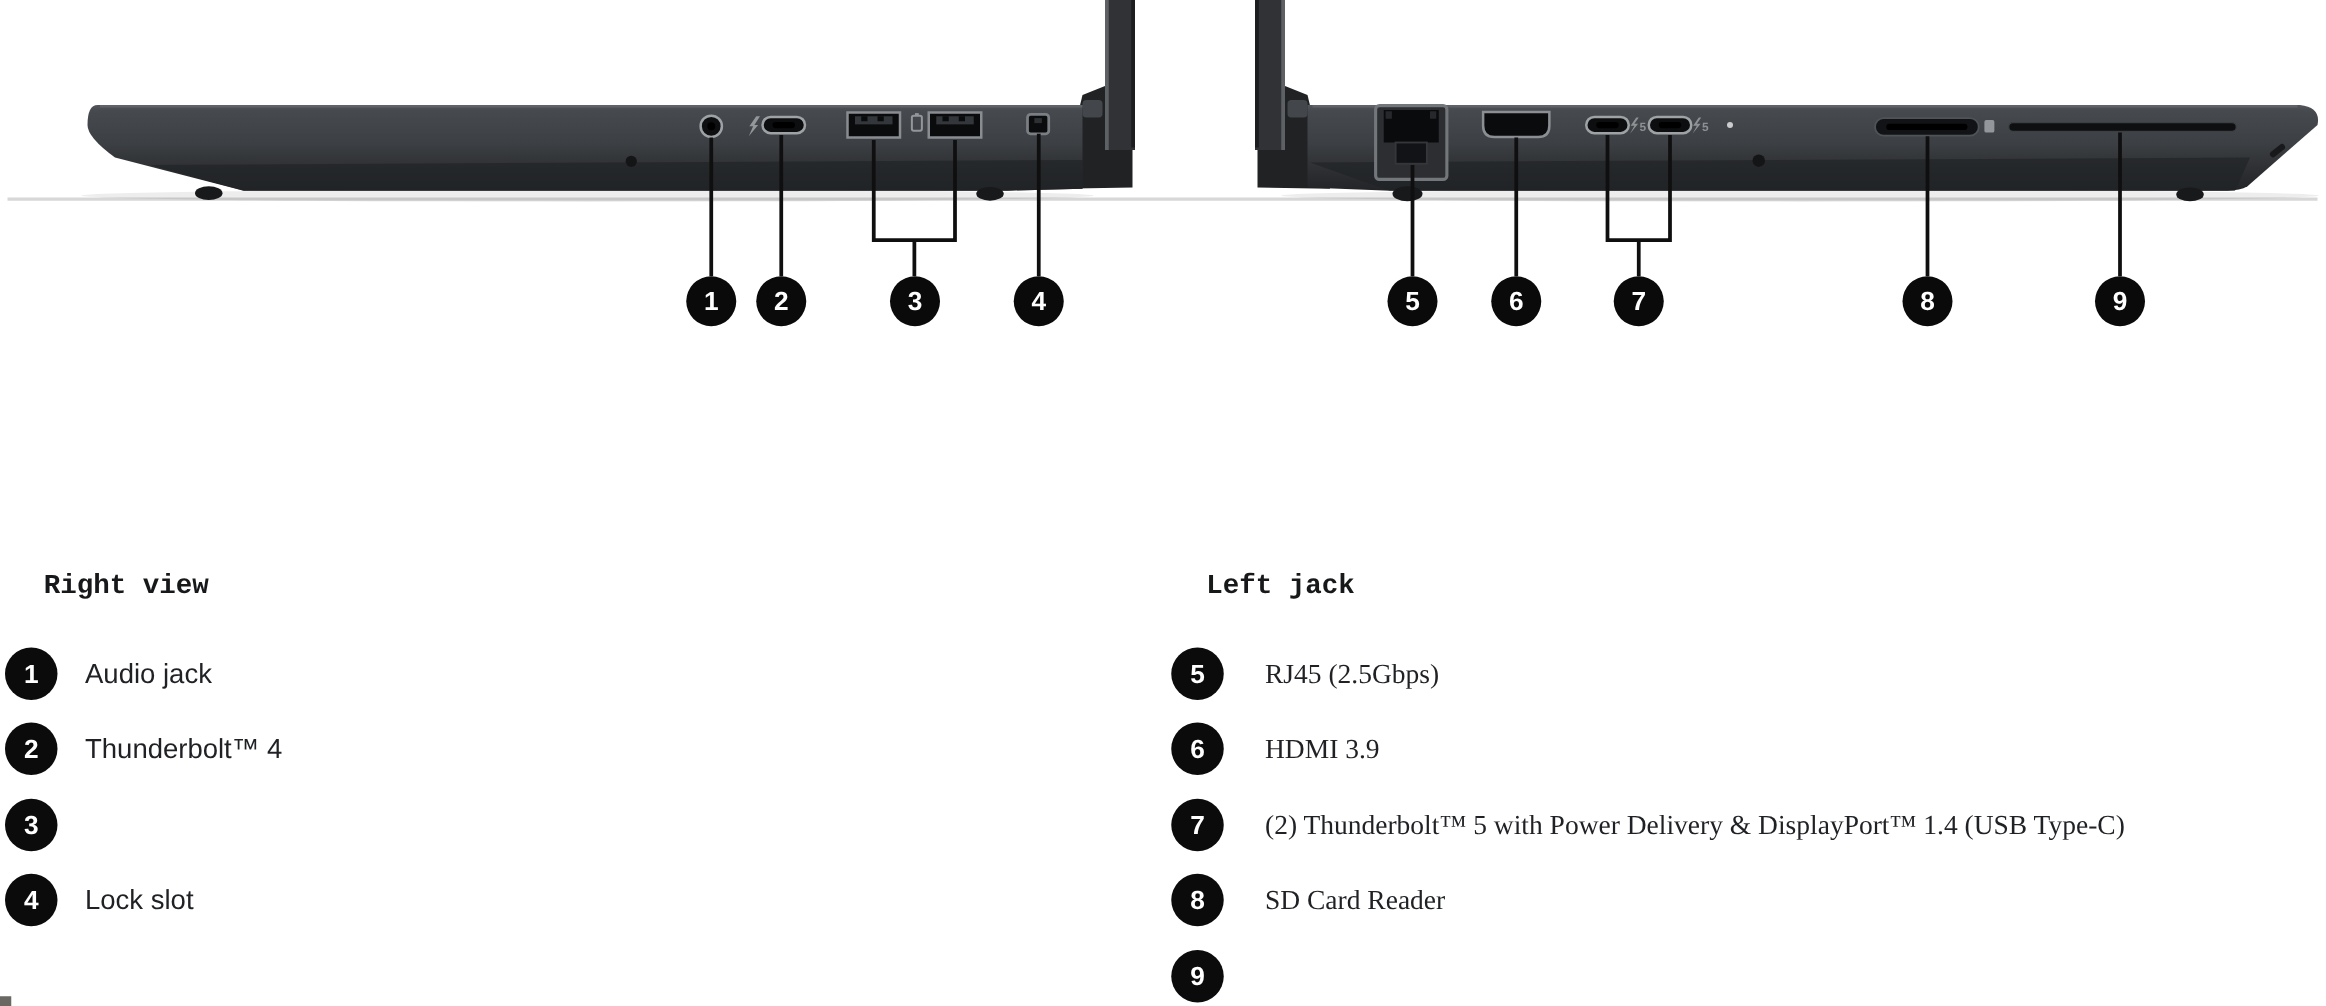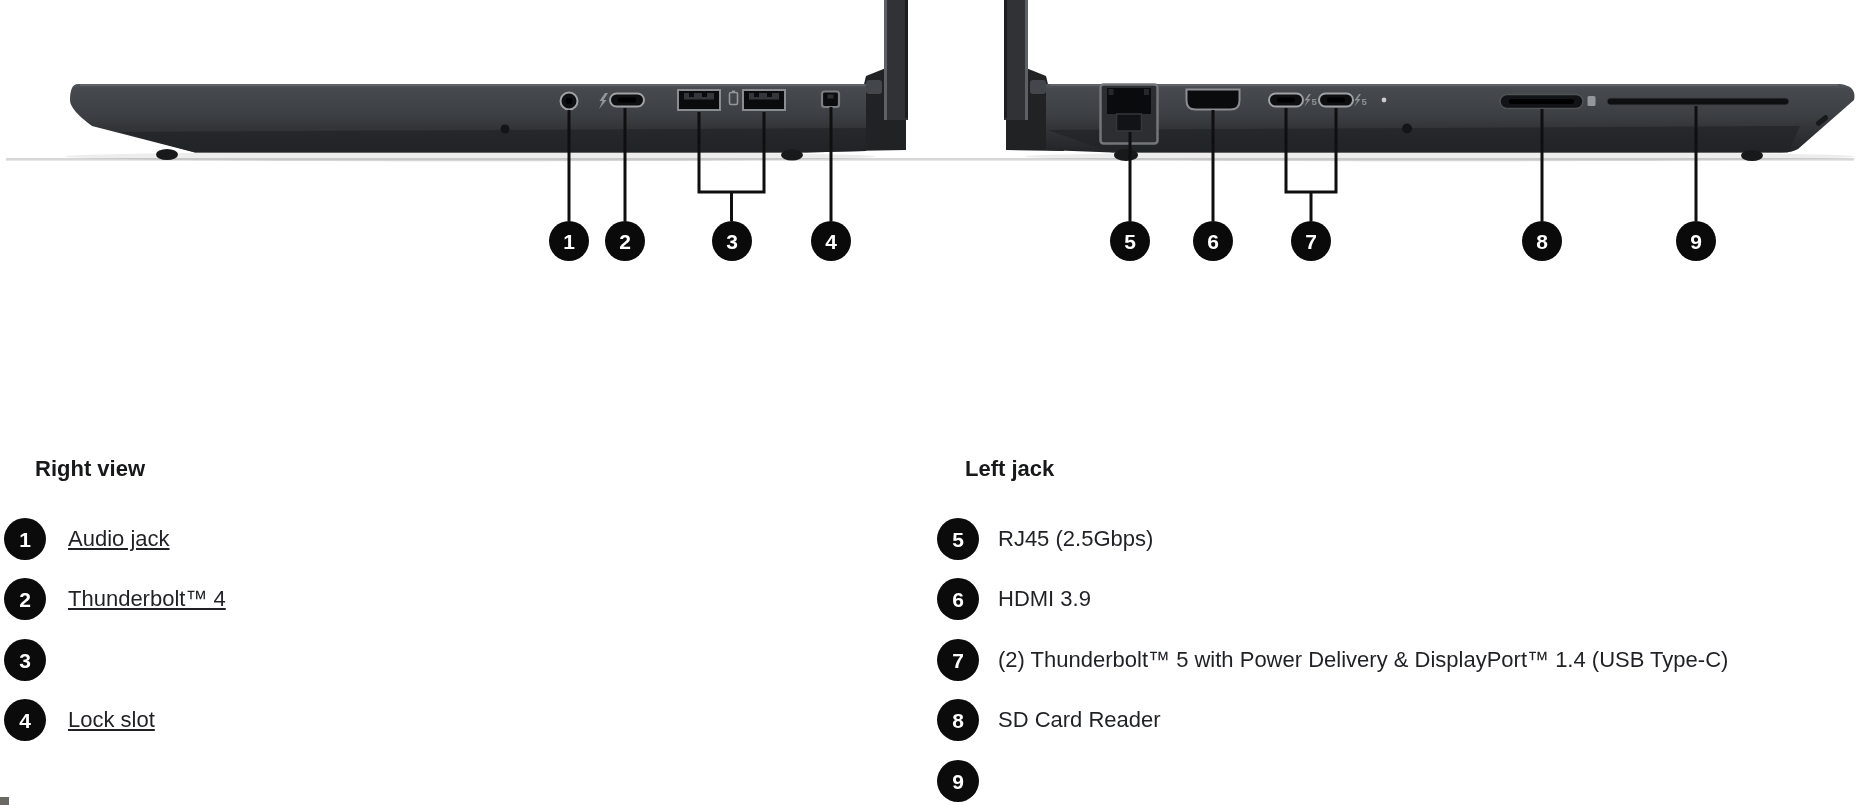--- a/index.html
+++ b/index.html
@@ -11,34 +11,34 @@
   }
   #diagram-svg { position:absolute; left:0; top:0; }
   .callout-badge {
     position:absolute; width:40px; height:40px; border-radius:50%;
     background:#0a0a0b; color:#ffffff;
     display:flex; align-items:center; justify-content:center;
     font-size:21px; font-weight:700; line-height:1;
   }
   .legend-heading {
     position:absolute; font-size:22px; font-weight:700; color:#17181a;
-    line-height:26px; white-space:nowrap;
+    line-height:26px; white-space:nowrap;font-family:Liberation Mono, monospace;
   }
   .legend-row {
     position:absolute; display:flex; align-items:center; height:42px;
     white-space:nowrap;
   }
   .legend-num {
     width:42px; height:42px; border-radius:50%; background:#0b0b0c;
     color:#ffffff; font-size:21px; font-weight:700; line-height:1;
     display:flex; align-items:center; justify-content:center; flex:0 0 42px;
   }
   .legend-label { font-size:22px; color:#1f2125; }
-  .col-right-view .legend-label { margin-left:22px;text-decoration:underline; }
-  .col-left-view  .legend-label { margin-left:19px; }
+  .col-right-view .legend-label { margin-left:22px; }
+  .col-left-view  .legend-label { margin-left:33px;font-family:Liberation Serif, serif; }
   #corner-artifact {
     position:absolute; left:0; top:797px; width:9px; height:8px;
     background:#4f4e46; opacity:.85;
   }
 </style>
 </head>
 <body>
 
 <div id="app">
 

